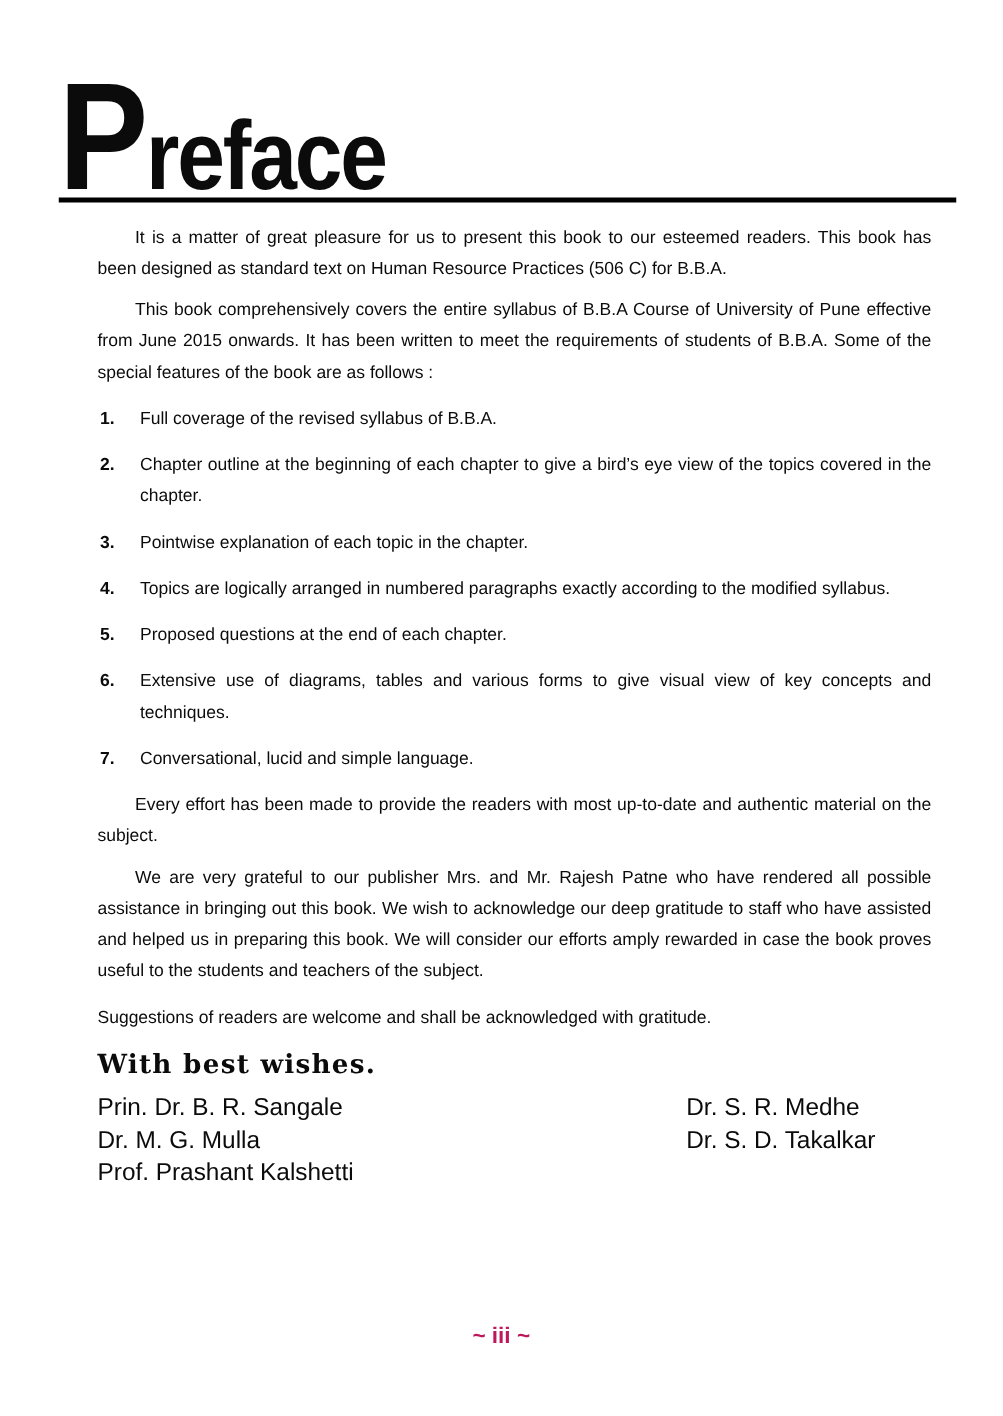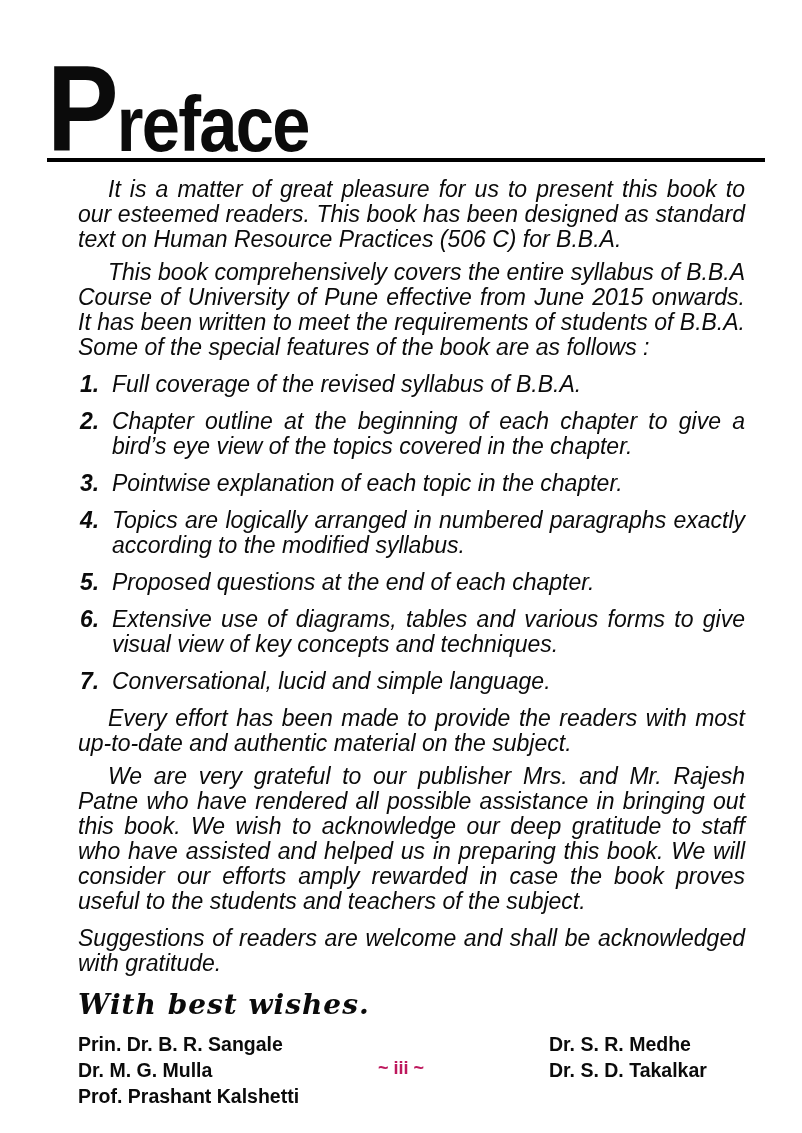--- a/index.html
+++ b/index.html
@@ -47,23 +47,22 @@
   }
   .title-rest {
     font-size: 78px;
     font-weight: bold;
     line-height: 0.74;
     letter-spacing: -2px;
     margin-left: 1px;
   }
   
   .body-text {
-    font-size: 23px;
+    font-size: 14px;
     line-height: 25px;
-    font-style: italic;
     text-align: justify;
   }
   .para {
     margin: 0 0 8px 0;
     text-indent: 30px;
   }
   .para.first {
     margin-top: 15px;
   }
   .para.no-indent {
@@ -84,31 +83,30 @@
     position: absolute;
     left: 2px;
     font-weight: bold;
   }
   .suggestions {
     margin-top: 12px;
     margin-bottom: 12px;
   }
   .wishes {
     font-family: "DejaVu Serif", serif;
-    font-style: italic;
     font-weight: bold;
-    font-size: 28px;
+    font-size: 21px;
     margin: 12px 0 10px 0;
     letter-spacing: 1px;
   }
   
   .signatures {
     display: flex;
     justify-content: space-between;
-    font-weight: bold;
+    font-weight: normal;
     font-style: normal;
     font-size: 19.5px;
     line-height: 26px;
     margin-top: 4px;
   }
   .sig-col-right {
     width: 196px;
   }
   
   .footer {

